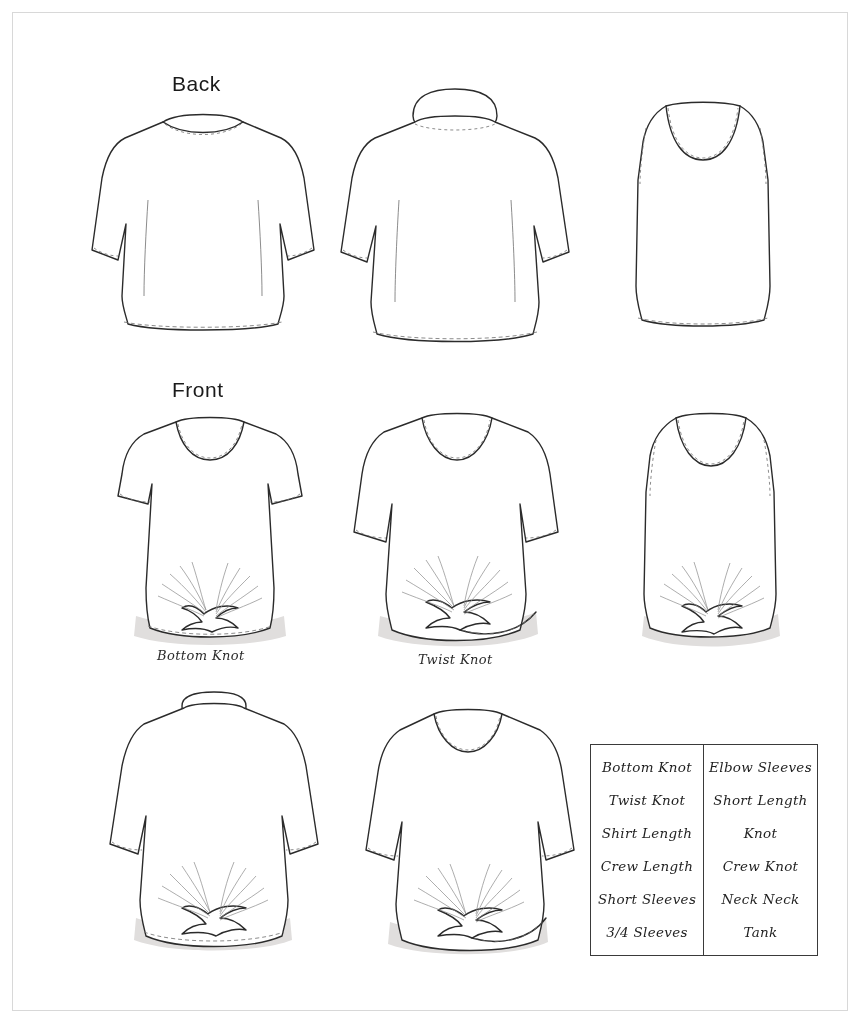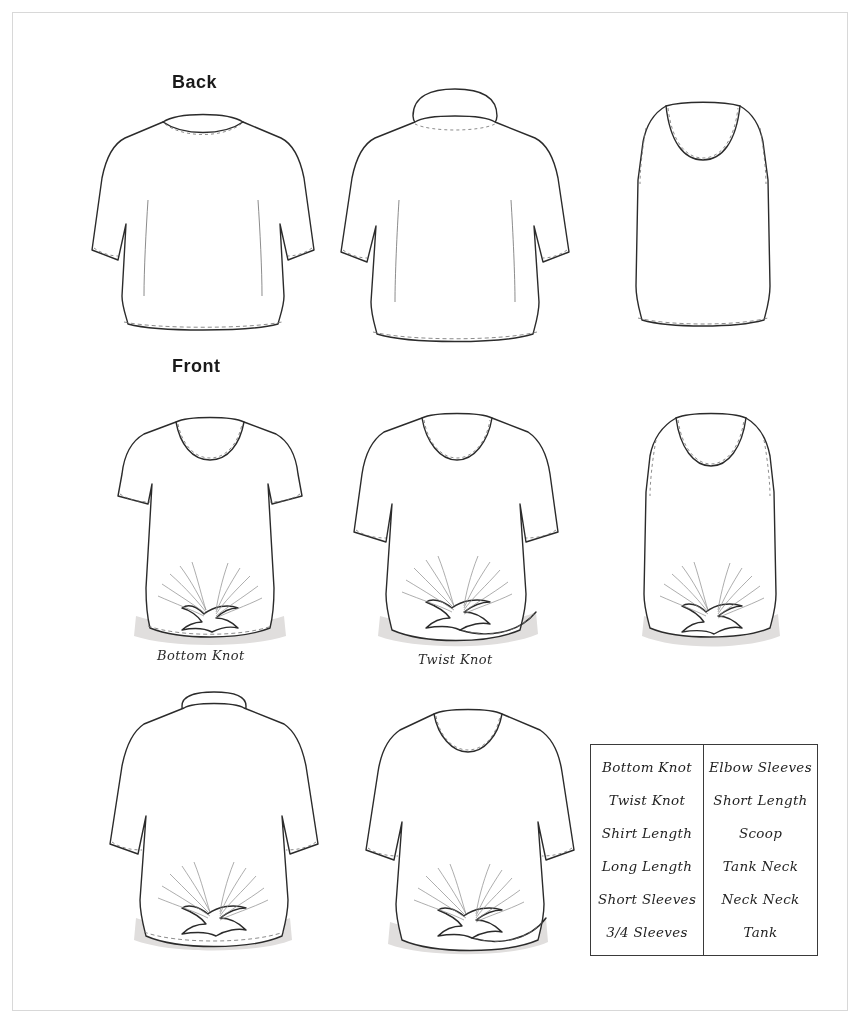--- a/index.html
+++ b/index.html
@@ -21,25 +21,24 @@
     position: absolute;
     left: 12px;
     top: 12px;
     width: 836px;
     height: 999px;
     border: 1px solid #d8d8d8;
     box-sizing: border-box;
   }
   .row-label {
     position: absolute;
-    font-size: 18px;
+    font-size: 21px;
     color: #1a1a1a;
     letter-spacing: 0.5px;
     font-family: "Liberation Sans", sans-serif;
-    font-weight: bold;
   }
   .garment {
     position: absolute;
   }
   .garment svg {
     display: block;
     overflow: visible;
   }
   .script-label {
     position: absolute;
@@ -84,21 +83,21 @@
   }
 </style>
 </head>
 <body>
 
 <div id="page">
 
   <div class="frame"></div>
 
   <div class="row-label" style="left:172px; top:72px;">Back</div>
-  <div class="row-label" style="left:172px; top:356px;">Front</div>
+  <div class="row-label" style="left:172px; top:378px;">Front</div>
 
   <div class="garment" style="left:88px; top:100px;">
     <svg width="230" height="250" viewBox="0 0 230 250">
       <g fill="#ffffff" stroke="#2b2b2b" stroke-width="1.4" stroke-linejoin="round" stroke-linecap="round">
         <path d="M75 22 C90 12, 140 12, 155 22 L193 38 C205 44, 212 58, 216 78 L226 150 L200 160 L192 124 L196 196 C196 206, 192 216, 190 224 C160 232, 70 232, 40 224 C38 216, 34 206, 34 196 L38 124 L30 160 L4 150 L14 78 C18 58, 25 44, 37 38 Z"></path>
         <path d="M75 22 C95 36, 135 36, 155 22" fill="none"></path>
       </g>
       <g fill="none" stroke="#6e6e6e" stroke-width="0.8">
         <path d="M60 100 C58 130, 56 170, 56 196"></path>
         <path d="M170 100 C172 130, 174 170, 174 196"></path>
@@ -311,27 +310,27 @@
         <path d="M126 240 C152 248, 180 242, 196 222" stroke-dasharray="4 3"></path>
       </g>
     </svg>
   </div>
 
   <div class="legend">
     <div class="legend-col first">
       <div class="legend-item">Bottom Knot</div>
       <div class="legend-item">Twist Knot</div>
       <div class="legend-item">Shirt Length</div>
-      <div class="legend-item">Long Length</div>
+      <div class="legend-item">Crew Length</div>
       <div class="legend-item">Short Sleeves</div>
       <div class="legend-item">3/4 Sleeves</div>
     </div>
     <div class="legend-col">
       <div class="legend-item">Elbow Sleeves</div>
       <div class="legend-item">Short Length</div>
-      <div class="legend-item">Scoop</div>
-      <div class="legend-item">Tank Neck</div>
+      <div class="legend-item">Knot</div>
+      <div class="legend-item">Crew Knot</div>
       <div class="legend-item">Neck Neck</div>
       <div class="legend-item">Tank</div>
     </div>
   </div>
 
 </div>
 
 </body></html>

